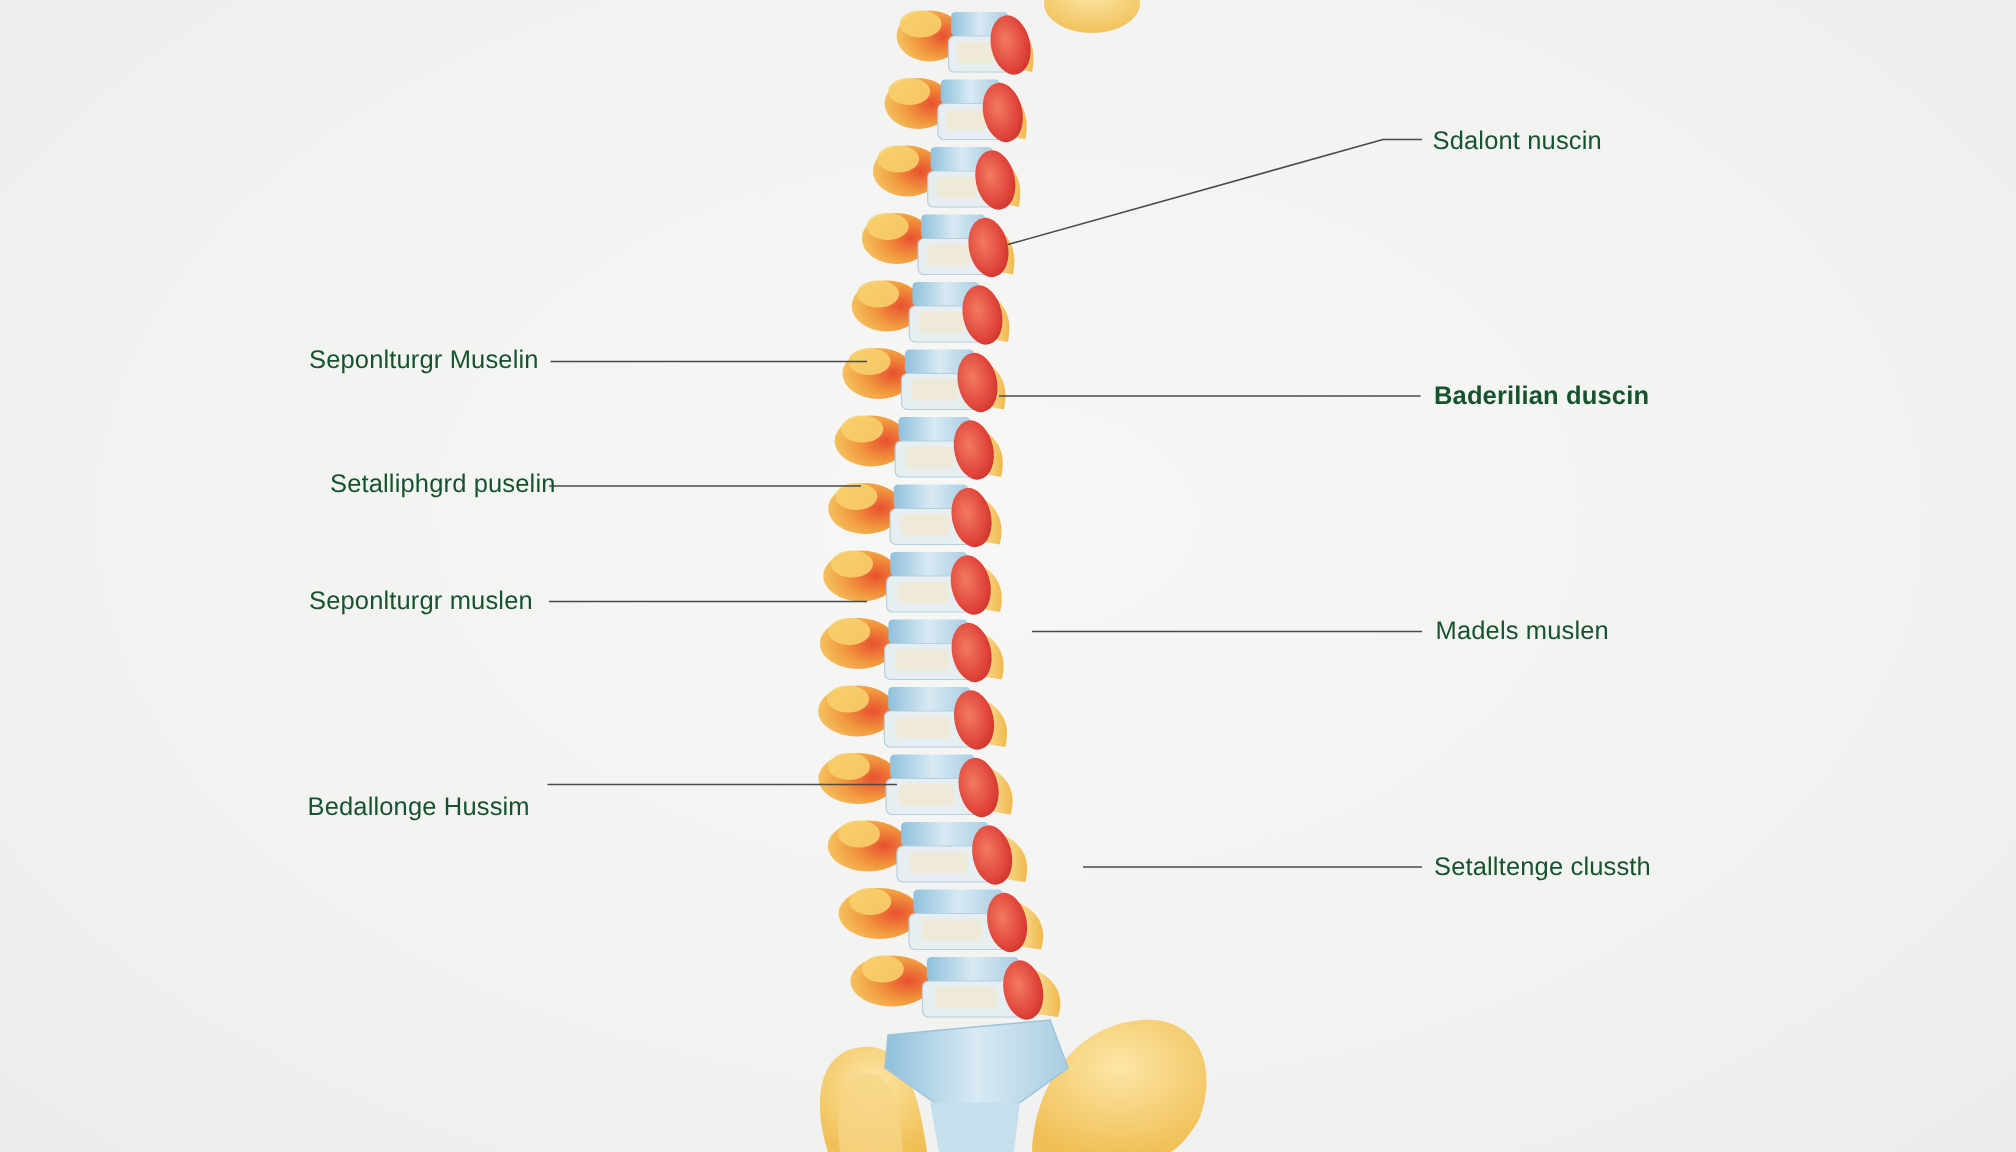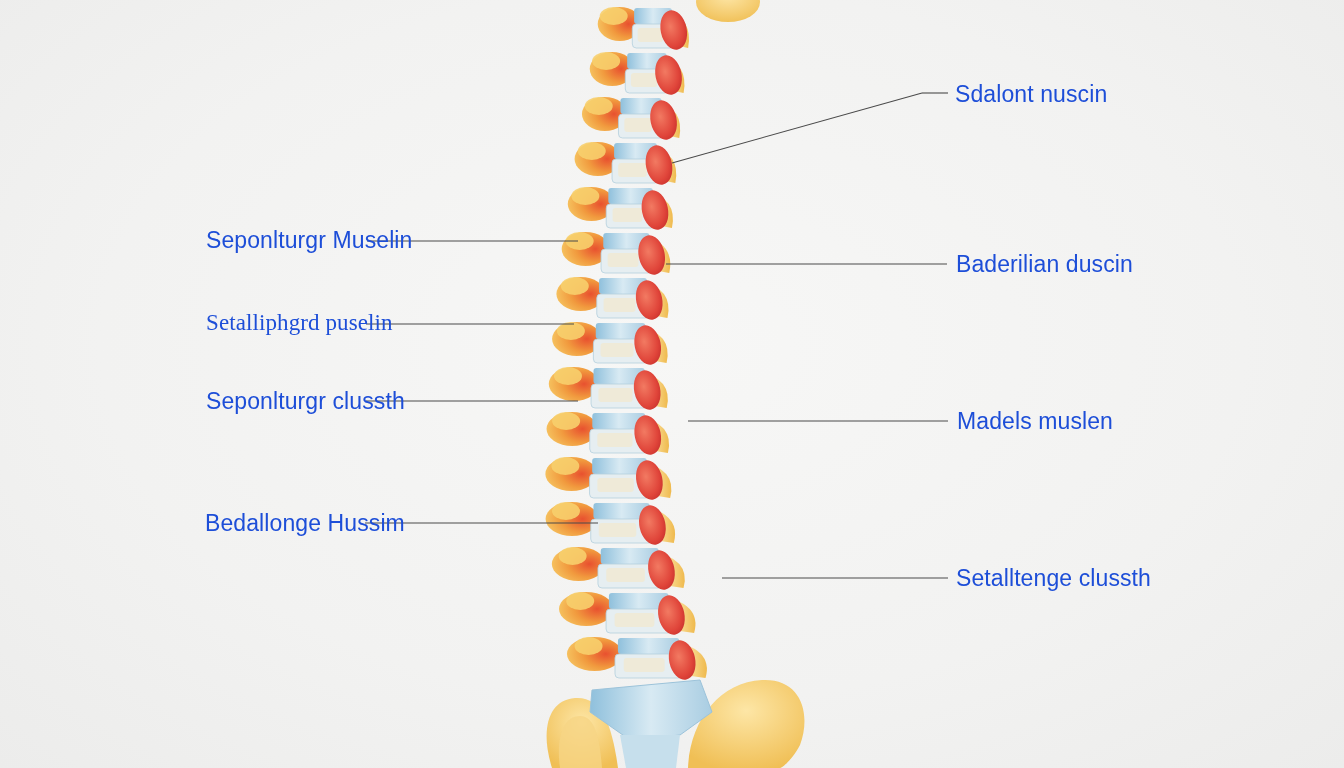--- a/index.html
+++ b/index.html
@@ -3,21 +3,21 @@
 <meta charset="utf-8">
 <style>
   html, body { margin:0; padding:0; }
   body {
     width:1344px; height:768px; overflow:hidden; position:relative;
     background: radial-gradient(ellipse at 50% 45%, #f7f7f6 0%, #f2f2f1 60%, #ececeb 100%);
     font-family: "Liberation Sans", sans-serif;
   }
   #spine-svg { position:absolute; left:0; top:0; width:1344px; height:768px; }
   .label {
-    position:absolute; font-size:23px; color:#1d4ed8; white-space:nowrap;
+    position:absolute; font-size:17px; color:#14532d; white-space:nowrap;
     letter-spacing:0.1px; line-height:20px;
   }
 </style>
 </head>
 <body>
 
 <svg id="spine-svg" viewBox="0 0 1344 768" xmlns="http://www.w3.org/2000/svg">
   <defs>
     <linearGradient id="boneGrad" x1="0" x2="1" y1="0" y2="0">
       <stop offset="0" stop-color="#f6cf6e"></stop>
@@ -173,20 +173,20 @@
       <line x1="672" y1="163" x2="922" y2="93" stroke="#4a4a4a" stroke-width="1.1"></line>
       <line x1="922" y1="93" x2="948" y2="93" stroke="#4a4a4a" stroke-width="1.1"></line>
       <line x1="666" y1="264" x2="947" y2="264" stroke="#4a4a4a" stroke-width="1.1"></line>
       <line x1="688" y1="421" x2="948" y2="421" stroke="#4a4a4a" stroke-width="1.1"></line>
       <line x1="722" y1="578" x2="948" y2="578" stroke="#4a4a4a" stroke-width="1.1"></line>
     </g>
 </svg>
 
 <div id="labels-layer">
   <div class="label" style="left:206px;top:230px;">Seponlturgr Muselin</div>
-  <div class="label" style="left:206px;top:313px;font-family:Liberation Serif, serif;">Setalliphgrd puselin</div>
-  <div class="label" style="left:206px;top:391px;">Seponlturgr clussth</div>
-  <div class="label" style="left:205px;top:513px;text-align:center;">Bedallonge Hussim</div>
+  <div class="label" style="left:220px;top:313px;">Setalliphgrd puselin</div>
+  <div class="label" style="left:206px;top:391px;">Seponlturgr muslen</div>
+  <div class="label" style="left:205px;top:528px;text-align:center;">Bedallonge Hussim</div>
   <div class="label" style="left:955px;top:84px;">Sdalont nuscin</div>
-  <div class="label" style="left:956px;top:254px;">Baderilian duscin</div>
+  <div class="label" style="left:956px;top:254px;font-weight:bold;">Baderilian duscin</div>
   <div class="label" style="left:957px;top:411px;">Madels muslen</div>
   <div class="label" style="left:956px;top:568px;">Setalltenge clussth</div>
 </div>
 
 </body></html>

